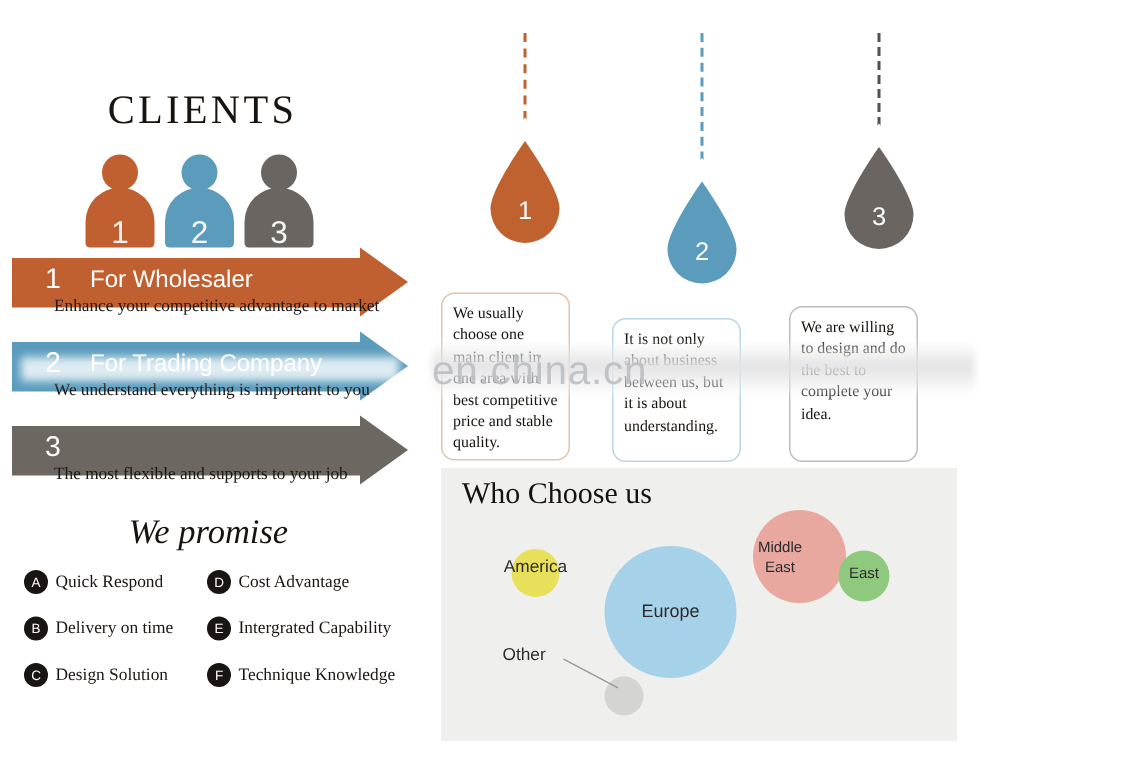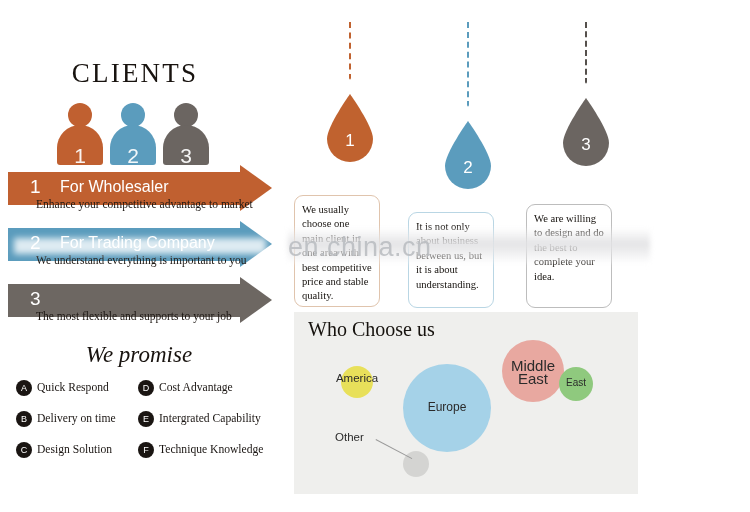--- a/index.html
+++ b/index.html
@@ -267,21 +267,21 @@
     <div class="textbox" id="tb-3" style="left: 238px; top: 204px; height: 104px; border-color: rgb(189, 189, 189);">We are willing to design and do the best to complete your idea.</div>
 
     <div id="chart-panel">
       <div id="chart-title">Who Choose us</div>
       <div id="bubbles">
           <div class="bubble" style="width: 32px; height: 32px; left: 47px; top: 54px; background: rgb(232, 224, 90);"></div>
           <div class="bubble-label" style="font-size: 11.5px; width: 80px; left: 23px; top: 60px;">America</div>
           <div class="bubble" style="width: 88px; height: 88px; left: 109px; top: 52px; background: rgb(165, 210, 232);"></div>
           <div class="bubble-label" style="font-size: 12px; line-height: 14px; width: 114px; left: 96px; top: 88px;">Europe</div>
           <div class="bubble" style="width: 62px; height: 62px; left: 208px; top: 28px; background: rgb(232, 168, 160);"></div>
-          <div class="bubble-label" style="font-size: 15px; line-height: 13.5px; width: 88px; left: 195px; top: 46.5px;">
+          <div class="bubble-label" style="font-size: 10px; line-height: 13.5px; width: 88px; left: 182px; top: 46.5px;">
             <div>Middle</div>
             <div>East</div>
           </div>
           <div class="bubble" style="width: 34px; height: 34px; left: 265px; top: 55px; background: rgb(143, 201, 126);"></div>
           <div class="bubble-label" style="font-size: 10px; line-height: 12px; width: 60px; left: 252px; top: 65px;">East</div>
           <div class="bubble" style="width: 26px; height: 26px; left: 109px; top: 139px; background: rgb(212, 212, 210);"></div>
           <div class="leader" style="left: 82px; top: 127px; width: 40.7063px; transform: rotate(0.485622rad);"></div>
           <div class="bubble-label" style="font-size: 11.5px; width: 60px; text-align: left; left: 41px; top: 119px;">Other</div>
         </div>
     </div>

